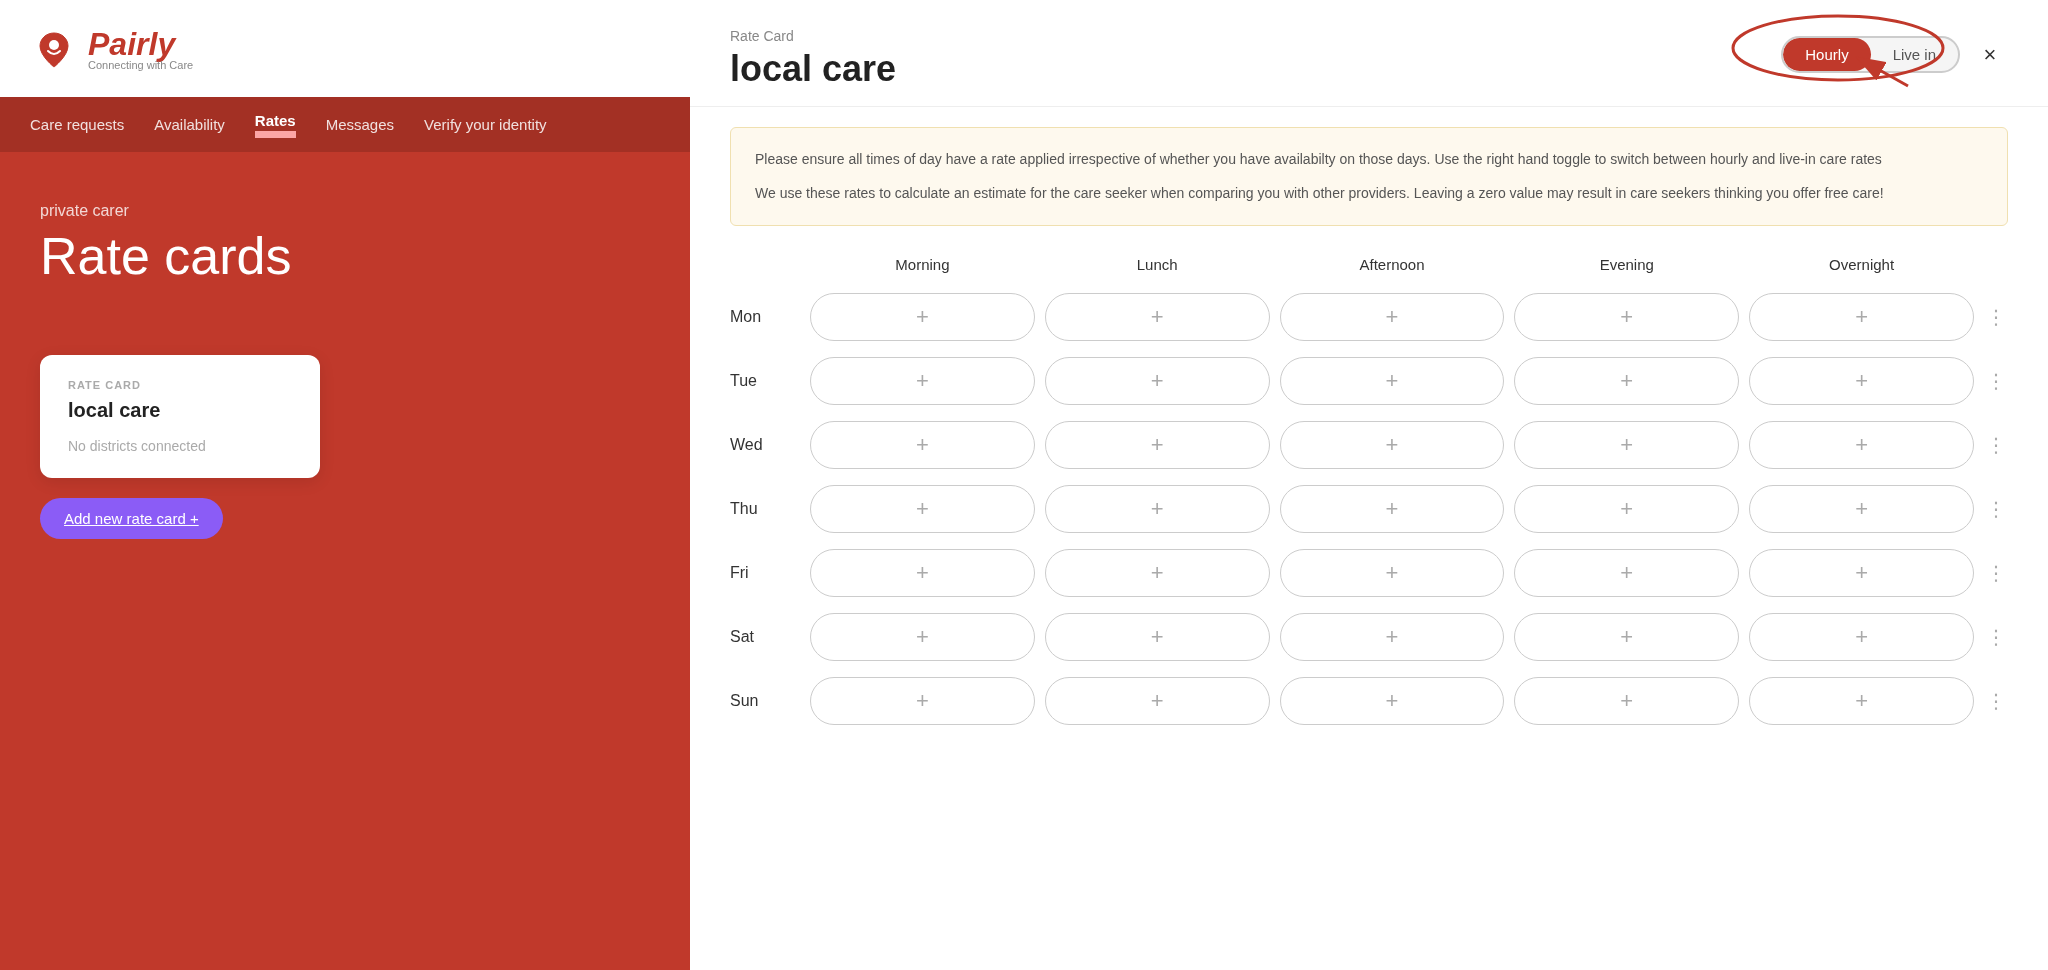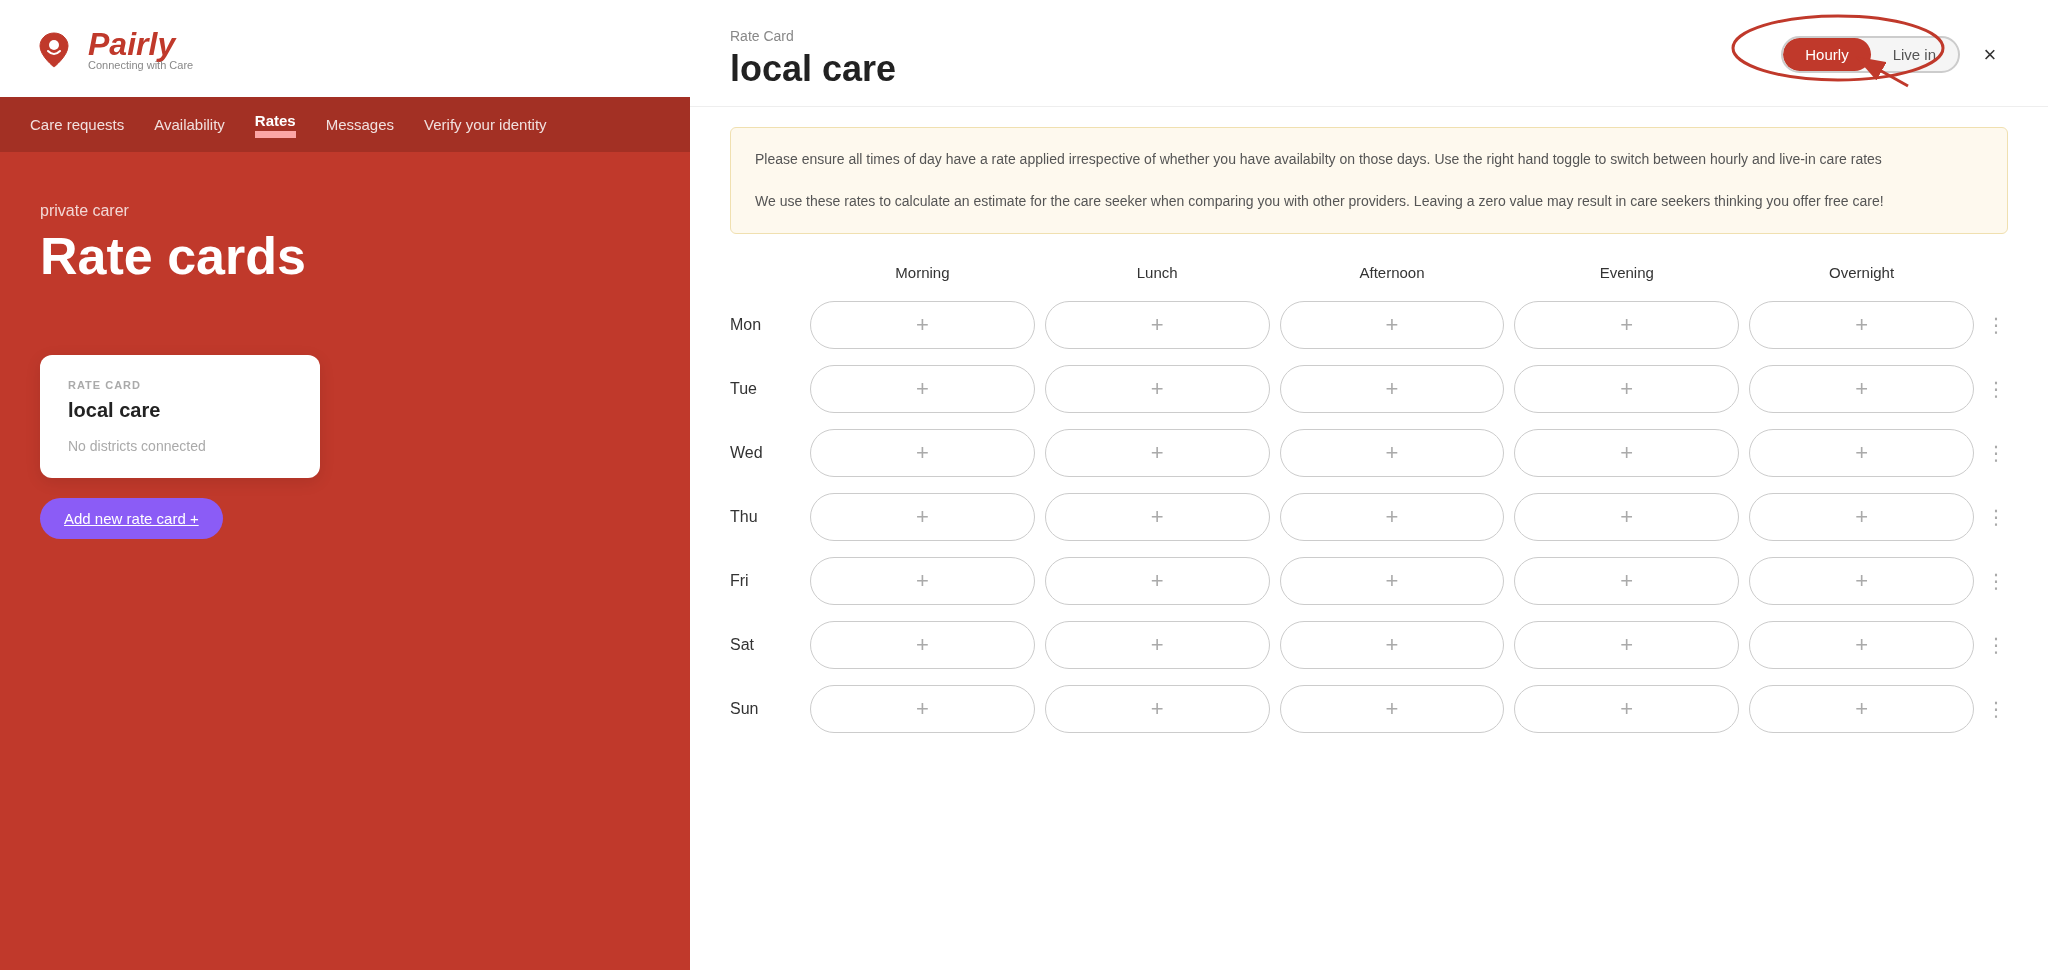--- a/index.html
+++ b/index.html
@@ -72,21 +72,21 @@
     }
     .hero-sub {
       color: rgba(255,255,255,0.8);
       font-size: 16px;
       margin-bottom: 8px;
       font-weight: 400;
     }
     .hero-title {
       color: #fff;
       font-size: 52px;
-      font-weight: 700;
+      font-weight: 400;
       line-height: 1.1;
     }
 
     
     .cards-section {
       padding: 40px 40px;
     }
     .rate-card-item {
       background: #fff;
       border-radius: 12px;
@@ -208,21 +208,21 @@
       border: 1px solid #f0e0b0;
       border-radius: 6px;
       padding: 20px 24px;
     }
     .info-text {
       font-size: 14px;
       color: #555;
       line-height: 1.6;
     }
     .info-text + .info-text {
-      margin-top: 20px;
+      margin-top: 12px;
     }
 
     
     .rate-table {
       padding: 10px 40px 40px;
       flex: 1;
     }
     .rate-table-header {
       display: grid;
       grid-template-columns: 70px repeat(5, 1fr) 24px;

